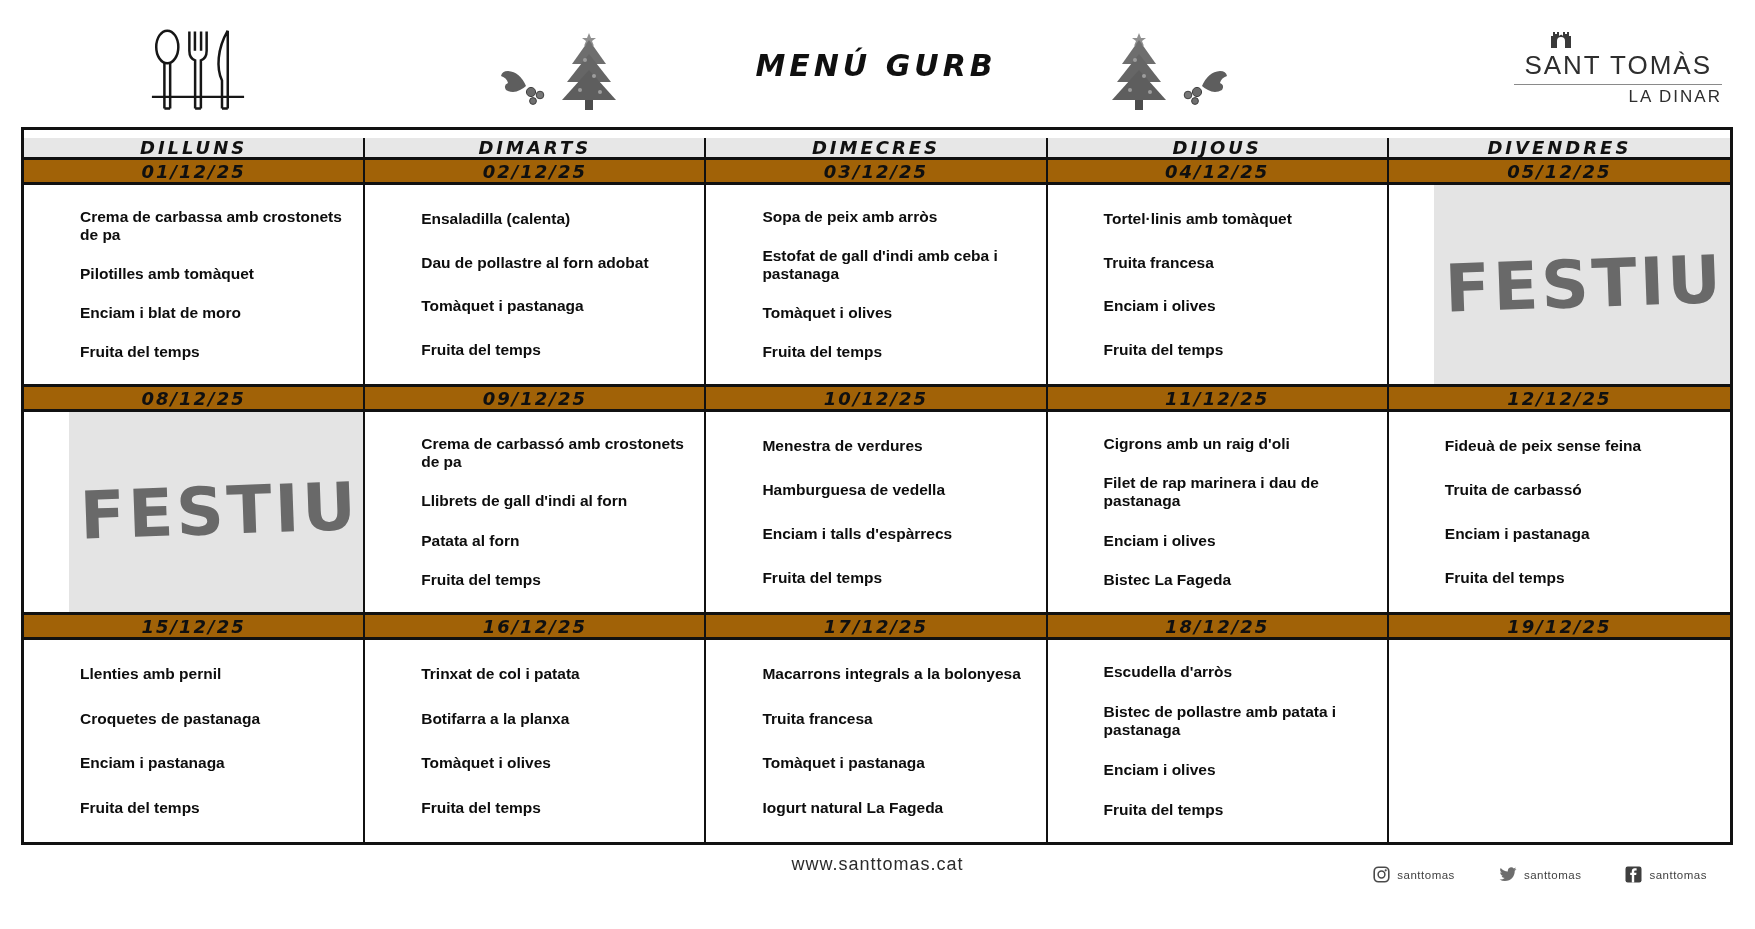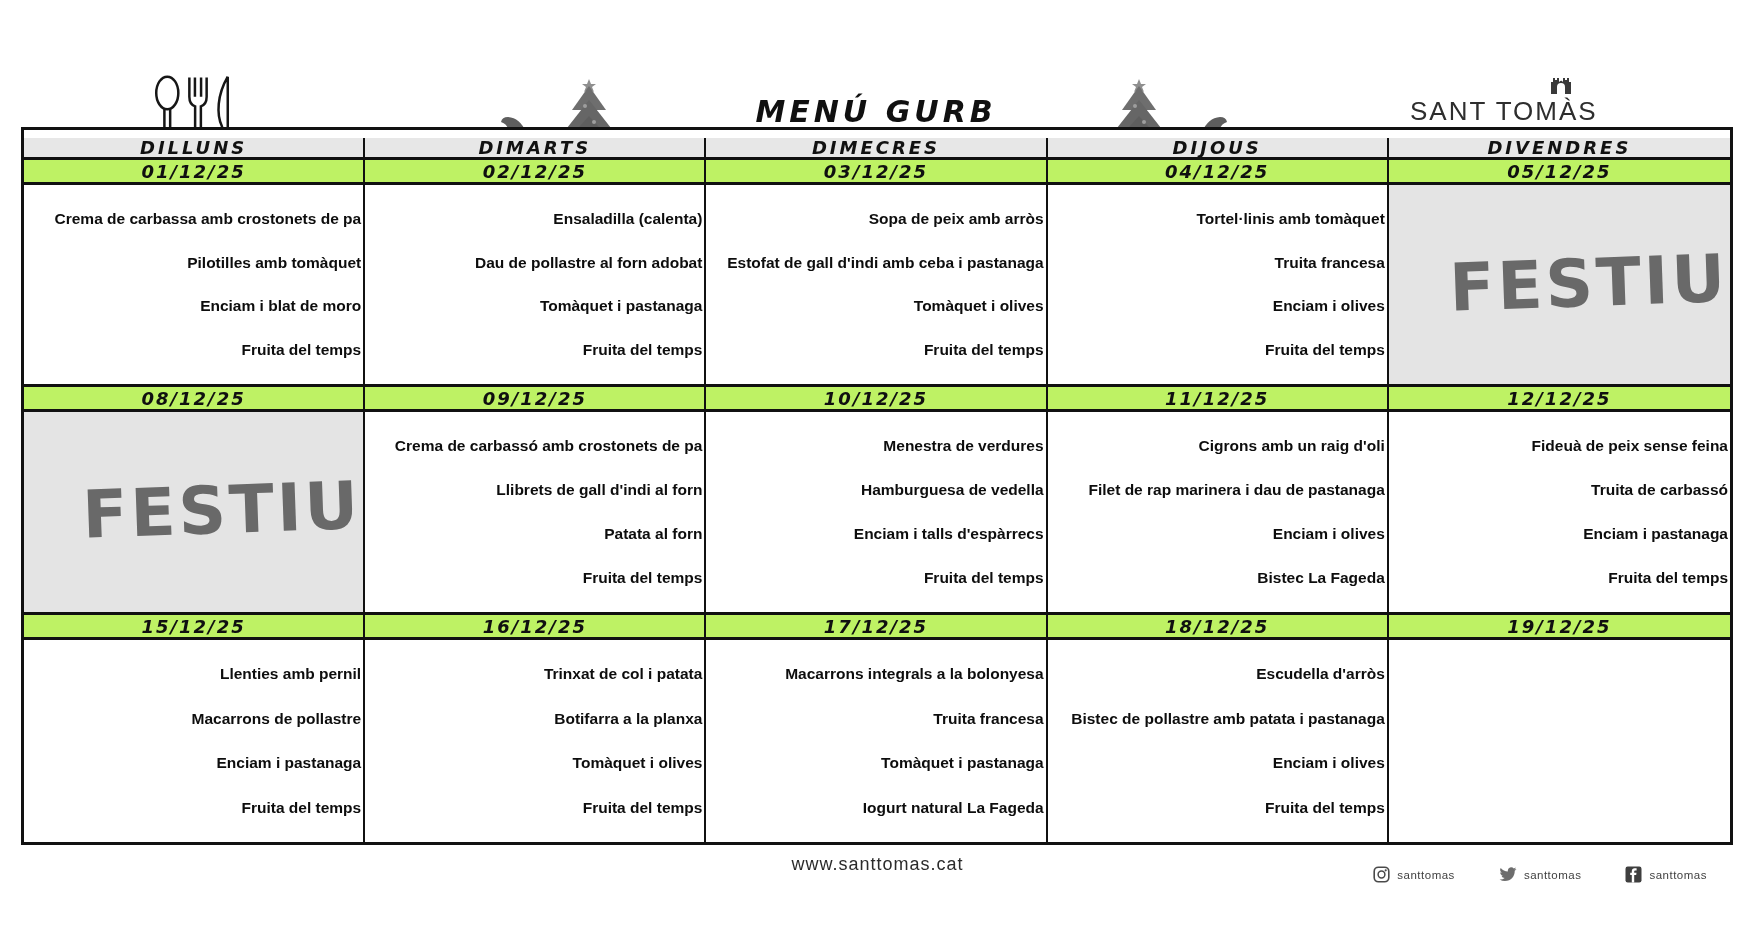--- a/index.html
+++ b/index.html
@@ -2,31 +2,31 @@
 <html><head>
 <meta charset="utf-8">
 <style>
   html,body { margin:0; padding:0; }
   body {
     width:1755px; height:929px; background:#ffffff; position:relative;
     font-family:"Liberation Sans", sans-serif; overflow:hidden;
   }
 
   
-  .header { position:absolute; left:0; top:0; width:1755px; height:127px;margin-top:46px; }
+  .header { position:absolute; left:0; top:0; width:1755px; height:127px; }
   .cutlery { position:absolute; left:150px; top:24px; }
   .deco { position:absolute; top:32px; display:flex; align-items:flex-end; gap:6px; }
   .deco-left { left:500px; }
   .deco-right { left:1108px; }
   .page-title {
     position:absolute; left:705px; top:48px; width:342px; text-align:center;
     font-family:"DejaVu Sans", sans-serif; font-style:italic; font-weight:bold;
     font-size:30px; letter-spacing:4px; color:#101010; white-space:nowrap;
   }
-  .logo { position:absolute; left:1400px; top:26px; width:322px; text-align:left; }
+  .logo { position:absolute; left:1400px; top:26px; width:322px; text-align:right; }
   .logo-castle { display:block; margin:0 auto 2px auto; }
   .logo-line1 {
     font-size:26px; letter-spacing:2px; color:#2e2e2e;
     border-bottom:1.5px solid #8a8a8a; padding:0 10px 3px 10px; display:inline-block;
   }
   .logo-line2 { font-size:17px; letter-spacing:2px; color:#2e2e2e; margin-top:2px; }
 
   
   .menu-table {
     position:absolute; left:21px; top:127px; width:1712px; height:718px;
@@ -36,27 +36,27 @@
     background:#fff;
   }
   .cell { box-sizing:border-box; border-right:2.5px solid #111; overflow:hidden; }
   .cell.col5 { border-right:none; }
   .day {
     background:#e7e7e7; display:flex; align-items:center; justify-content:center;
     font-family:"DejaVu Sans", sans-serif; font-style:italic; font-weight:bold;
     font-size:18px; letter-spacing:3px; color:#111;margin-top:8px;
   }
   .date {
-    background:#bef264; border-top:3px solid #111; border-bottom:3px solid #111;
+    background:#a16207; border-top:3px solid #111; border-bottom:3px solid #111;
     display:flex; align-items:center; justify-content:center;
     font-family:"DejaVu Sans", sans-serif; font-style:italic; font-weight:bold;
     font-size:18px; letter-spacing:2px; color:#101010;
   }
   .content { background:#fff; display:flex; flex-direction:column; justify-content:space-around;
-    padding:12px 2px; text-align:right; }
+    padding:12px 11px; text-align:left;margin-left:45px; }
   .menu-item { font-weight:bold; font-size:15.5px; color:#0d0d0d; line-height:1.15; }
   .content.festiu { background:#e4e4e4; justify-content:center; }
   .festiu-label {
     font-family:"DejaVu Sans", sans-serif; font-weight:bold; font-size:66px;
     color:#696969; letter-spacing:3px; transform:rotate(-2deg); line-height:1;
   }
   .content.nadal { background:#c9c9c9; }
   .nadal-title {
     font-family:"DejaVu Sans", sans-serif; font-weight:bold; font-size:20px;
     color:#767676; letter-spacing:1px;
@@ -211,21 +211,21 @@
       <div class="menu-item">Enciam i pastanaga</div>
       <div class="menu-item">Fruita del temps</div>
     </div>
     <div class="cell date">15/12/25</div>
     <div class="cell date">16/12/25</div>
     <div class="cell date">17/12/25</div>
     <div class="cell date">18/12/25</div>
     <div class="cell date col5">19/12/25</div>
     <div class="cell content">
       <div class="menu-item">Llenties amb pernil</div>
-      <div class="menu-item">Macarrons de pollastre</div>
+      <div class="menu-item">Croquetes de pastanaga</div>
       <div class="menu-item">Enciam i pastanaga</div>
       <div class="menu-item">Fruita del temps</div>
     </div>
     <div class="cell content">
       <div class="menu-item">Trinxat de col i patata</div>
       <div class="menu-item">Botifarra a la planxa</div>
       <div class="menu-item">Tomàquet i olives</div>
       <div class="menu-item">Fruita del temps</div>
     </div>
     <div class="cell content">

